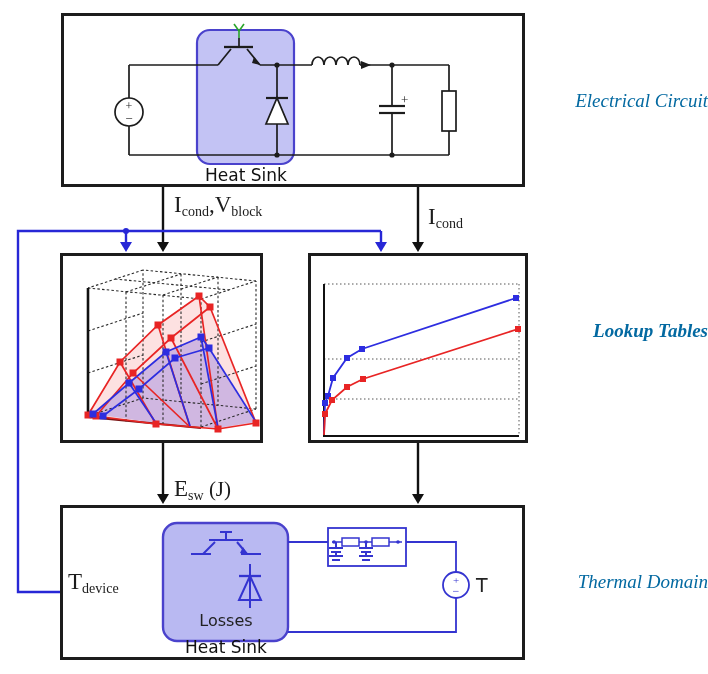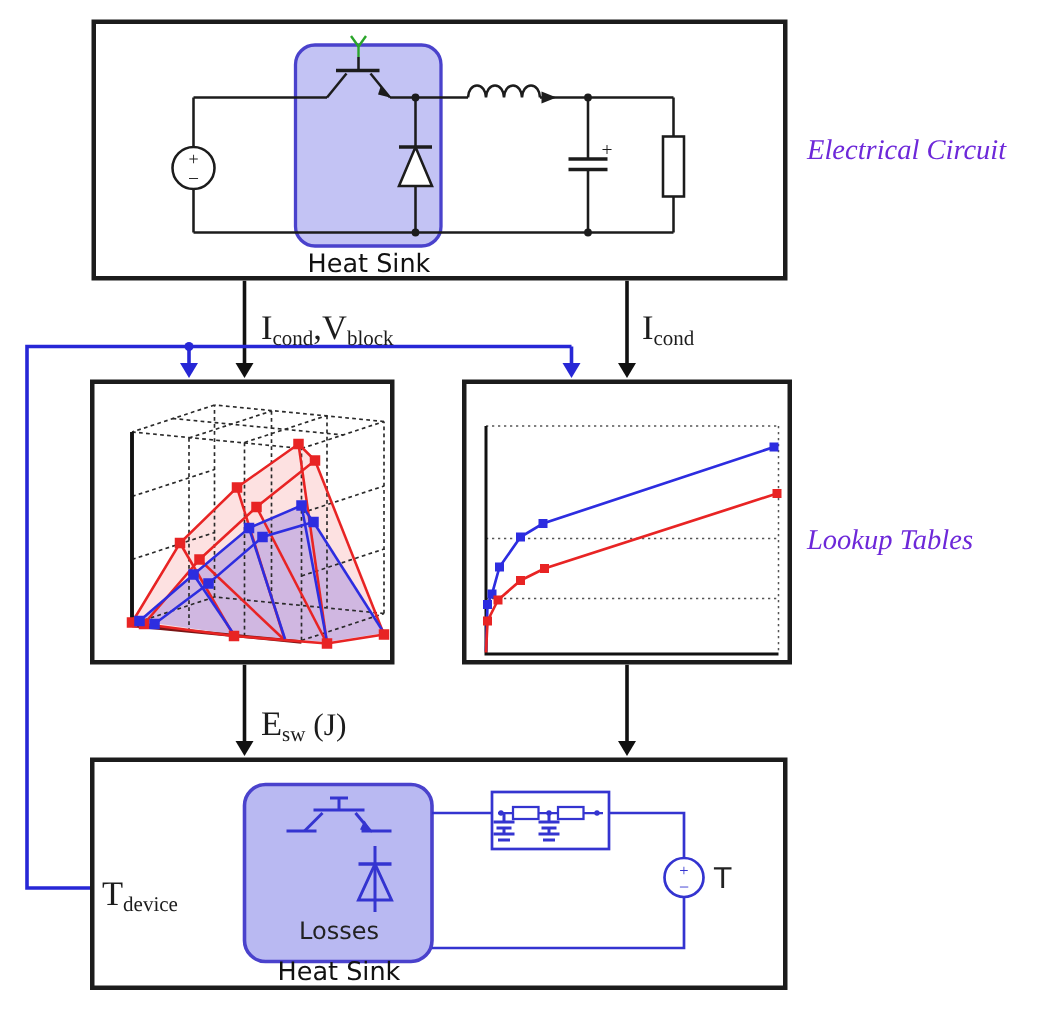--- a/index.html
+++ b/index.html
@@ -4,25 +4,25 @@
 <style>
   html,body{margin:0;padding:0;background:#ffffff;}
   .canvas{position:relative;width:708px;height:674px;background:#fff;font-family:"Liberation Serif",serif;overflow:hidden;}
   .box{position:absolute;border:3px solid #1c1c1c;background:#fff;box-sizing:border-box;}
   .box-electrical{left:61px;top:13px;width:464px;height:174px;}
   .box-lookup-left{left:60px;top:253px;width:203px;height:190px;}
   .box-lookup-right{left:308px;top:253px;width:220px;height:190px;}
   .box-thermal{left:60px;top:505px;width:465px;height:155px;}
   .box svg{display:block;width:100%;height:100%;}
   .overlay{position:absolute;left:0;top:0;width:708px;height:674px;pointer-events:none;}
-  .sig{position:absolute;color:#1c1c1c;white-space:nowrap;margin-top:14px;}
+  .sig{position:absolute;color:#1c1c1c;white-space:nowrap;}
   .sym{font-size:23px;font-family:"Liberation Serif",serif;}
   .sub{font-size:14px;font-family:"Liberation Serif",serif;vertical-align:-4px;}
   .unit{font-size:21px;}
-  .section-label{position:absolute;left:538px;width:170px;font-style:italic;font-size:19px;color:#6d28d9;font-family:"Liberation Serif",serif;}
+  .section-label{position:absolute;left:538px;width:170px;font-style:italic;font-size:19px;color:#0369a1;font-family:"Liberation Serif",serif;text-align:right;}
   .sans-label{font-family:"DejaVu Sans","Liberation Sans",sans-serif;}
 </style>
 </head>
 <body>
 
 <div class="canvas">
 
   <svg class="overlay">
     <g>
       <line x1="163" y1="187" x2="163" y2="243" stroke="#111" stroke-width="2.4"></line>
@@ -109,21 +109,21 @@
       </g>
 
       <rect x="378" y="75" width="14" height="40" fill="#fff" stroke="#1c1c1c" stroke-width="1.7"></rect>
 
       <text x="182" y="165" text-anchor="middle" font-size="17" fill="#111" class="sans-label">Heat Sink</text>
     </svg>
   </div>
   <div class="section-label" style="top:90px;">Electrical Circuit</div>
 
   <div class="sig" style="left:174px;top:192px;"><span class="sym">I</span><span class="sub">cond</span><span class="sym">,</span><span class="sym">V</span><span class="sub">block</span></div>
-  <div class="sig" style="left:428px;top:192px;"><span class="sym">I</span><span class="sub">cond</span></div>
+  <div class="sig" style="left:428px;top:204px;"><span class="sym">I</span><span class="sub">cond</span></div>
 
   <div class="box box-lookup-left">
     <svg viewBox="0 0 197 184">
         <polygon points="25,159 57,106 95,69 136,40 147,51 193,167 155,173 93,168" fill="rgba(245,70,70,0.16)"></polygon>
         <polygon points="30,158 66,127 103,96 138,81 146,92 193,166 155,172 93,167" fill="rgba(95,75,225,0.28)"></polygon>
         <polyline points="25,32 138,43" fill="none" stroke="#2a2a2a" stroke-width="1.1" stroke-dasharray="2.5,2.2"></polyline>
         <polyline points="138,43 193,25" fill="none" stroke="#2a2a2a" stroke-width="1.1" stroke-dasharray="2.5,2.2"></polyline>
         <polyline points="193,25 80,14" fill="none" stroke="#2a2a2a" stroke-width="1.1" stroke-dasharray="2.5,2.2"></polyline>
         <polyline points="80,14 25,32" fill="none" stroke="#2a2a2a" stroke-width="1.1" stroke-dasharray="2.5,2.2"></polyline>
         <polyline points="138,171 193,153" fill="none" stroke="#2a2a2a" stroke-width="1.1" stroke-dasharray="2.5,2.2"></polyline>
@@ -198,23 +198,23 @@
         <rect x="33" y="99" width="6" height="6" fill="#2d2de0"></rect>
         <rect x="48" y="90" width="6" height="6" fill="#2d2de0"></rect>
         <rect x="202" y="39" width="6" height="6" fill="#2d2de0"></rect>
         <rect x="11" y="155" width="6" height="6" fill="#e82424"></rect>
         <rect x="18" y="141" width="6" height="6" fill="#e82424"></rect>
         <rect x="33" y="128" width="6" height="6" fill="#e82424"></rect>
         <rect x="49" y="120" width="6" height="6" fill="#e82424"></rect>
         <rect x="204" y="70" width="6" height="6" fill="#e82424"></rect>
       </svg>
   </div>
-  <div class="section-label" style="top:350px;">Lookup Tables</div>
-
-  <div class="sig" style="left:174px;top:456px;"><span class="sym">E</span><span class="sub">sw</span><span class="sym unit"> (J)</span></div>
+  <div class="section-label" style="top:320px;font-weight:bold;">Lookup Tables</div>
+
+  <div class="sig" style="left:174px;top:476px;"><span class="sym">E</span><span class="sub">sw</span><span class="sym unit"> (J)</span></div>
 
   <div class="box box-thermal">
     <svg viewBox="0 0 459 149">
 
       <rect x="100" y="15" width="125" height="118" rx="14" fill="#b9b9f2" stroke="#4a42cc" stroke-width="2.4"></rect>
 
       <g stroke="#3434d0" stroke-width="2" fill="none">
         <line x1="157" y1="24" x2="169" y2="24"></line>
         <line x1="163" y1="24" x2="163" y2="32"></line>
         <line x1="146" y1="32" x2="180" y2="32"></line>
@@ -268,14 +268,15 @@
         <circle cx="393" cy="77" r="13" fill="#fff" stroke="#3434d0" stroke-width="1.8"></circle>
         <text x="393" y="76" text-anchor="middle" font-size="11" fill="#3434d0">+</text>
         <text x="393" y="87" text-anchor="middle" font-size="12" fill="#3434d0">−</text>
       </g>
       <text x="413" y="84" font-size="19" fill="#222" class="sans-label">T</text>
 
       <text x="163" y="145" text-anchor="middle" font-size="17" fill="#111" class="sans-label">Heat Sink</text>
     </svg>
   </div>
   <div class="sig" style="left:68px;top:569px;text-align:right;"><span class="sym">T</span><span class="sub">device</span></div>
+  <div class="section-label" style="top:571px;">Thermal Domain</div>
 
 </div>
 
 </body></html>

